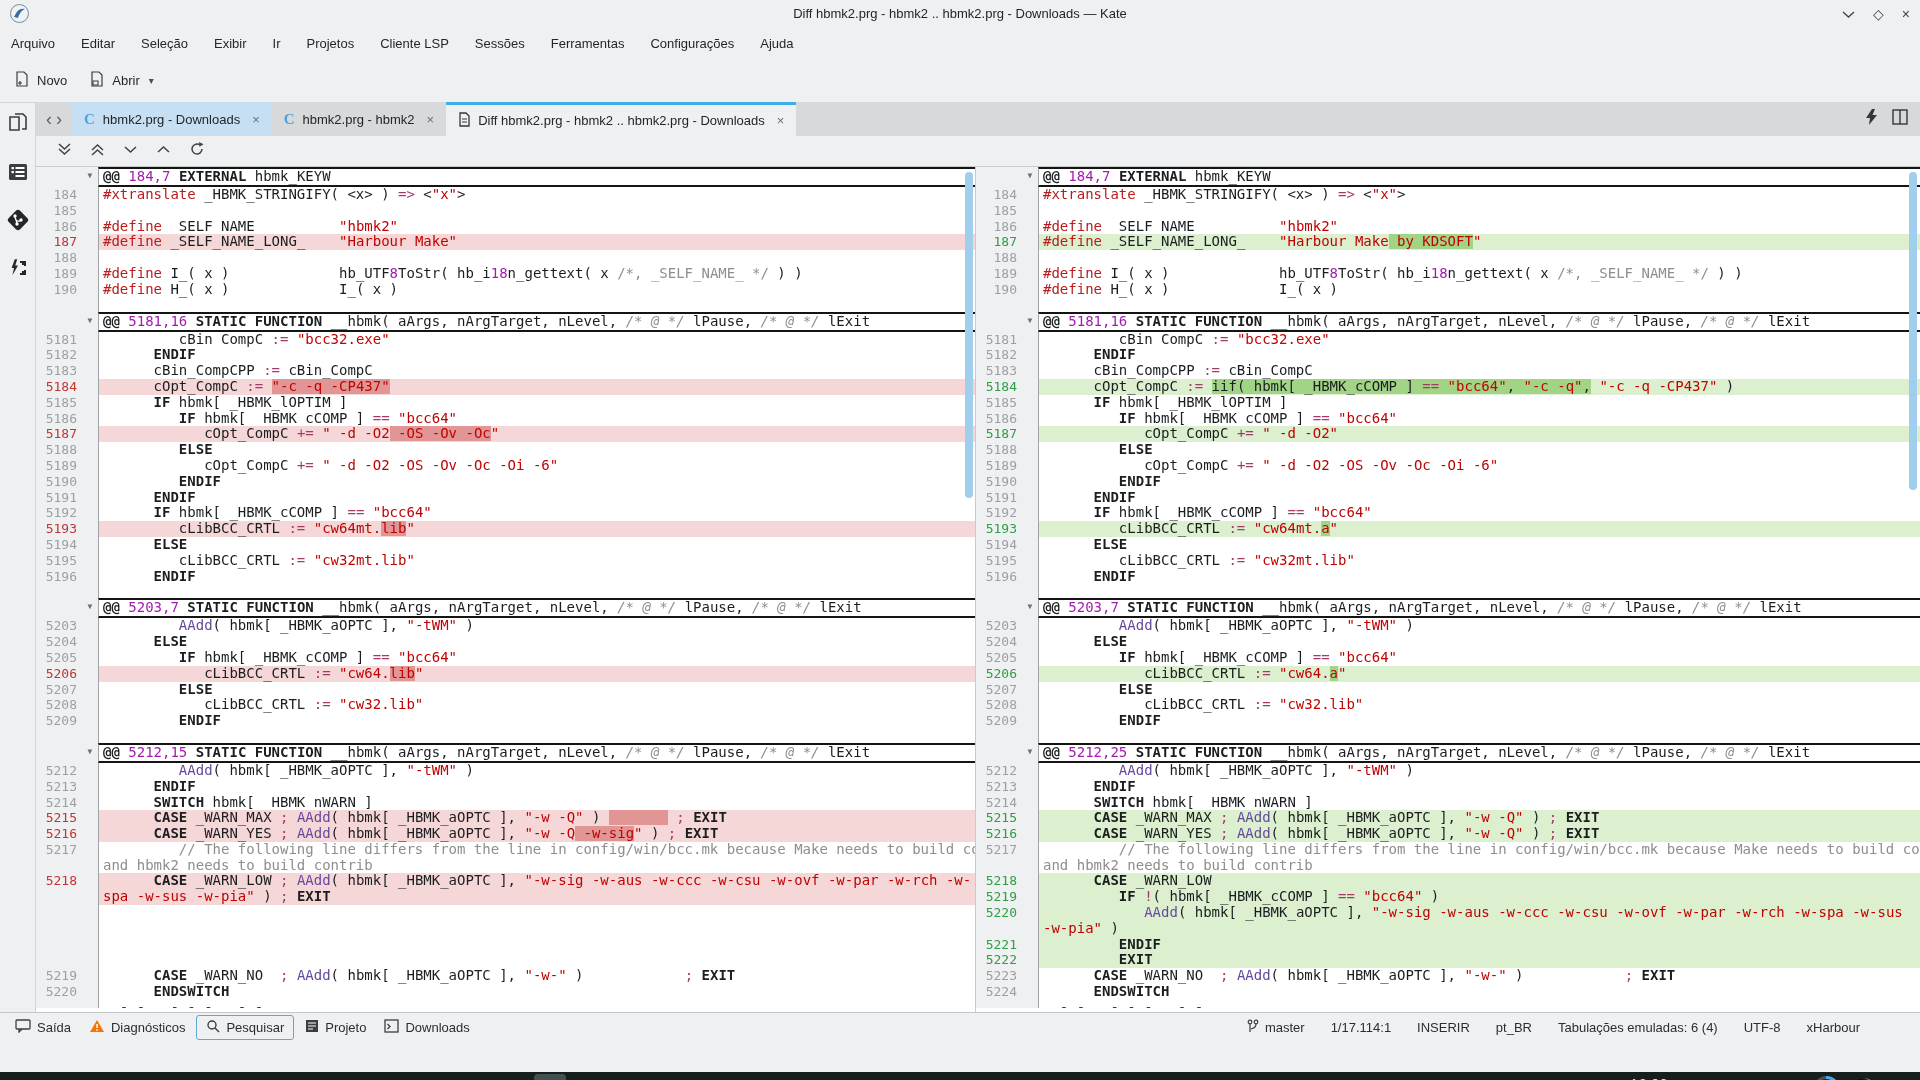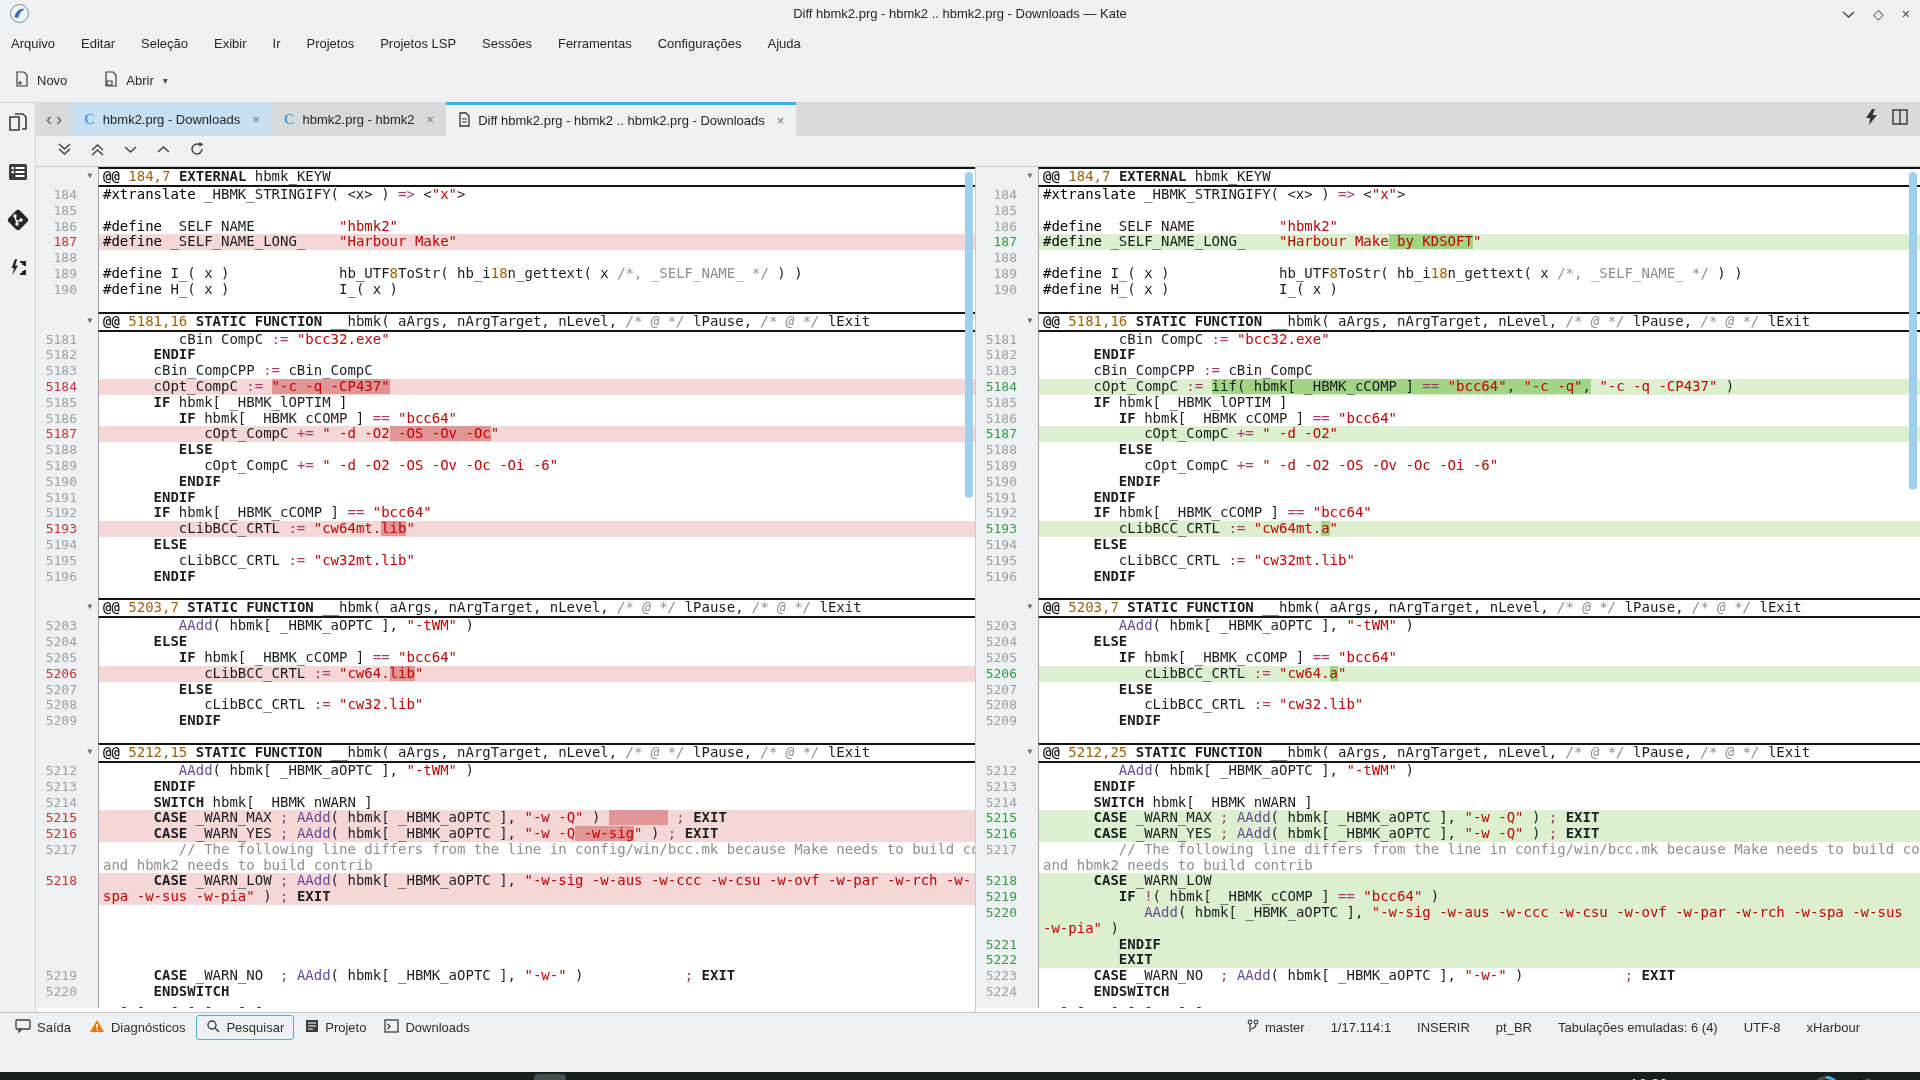--- a/index.html
+++ b/index.html
@@ -6,21 +6,21 @@
     font-family:"Liberation Sans",sans-serif;background:#eff0f1;}
   *{box-sizing:border-box;}
   
   #titlebar{position:absolute;left:0;top:0;width:1920px;height:28px;background:#eff0f1;}
   #title-text{position:absolute;left:0;right:0;top:6px;text-align:center;font-size:13px;color:#232629;}
   #app-icon{position:absolute;left:10px;top:4px;}
   #win-buttons{position:absolute;right:10px;top:4px;display:flex;gap:18px;color:#3e4347;font-size:14px;align-items:center;}
   #win-buttons span{cursor:default;line-height:20px;}
   #menubar{position:absolute;left:0;top:28px;width:1920px;height:30px;display:flex;align-items:center;padding-left:0;gap:4px;}
   #menubar .mi{font-size:13px;color:#24272a;padding:4px 11px;border-radius:3px;}
-  #toolbar{position:absolute;left:0;top:58px;width:1920px;height:44px;display:flex;align-items:center;padding-left:14px;gap:36px;}
+  #toolbar{position:absolute;left:0;top:58px;width:1920px;height:44px;display:flex;align-items:center;padding-left:14px;gap:22px;}
   .tbtn{display:flex;align-items:center;gap:7px;font-size:13px;color:#24272a;}
   .caret{font-size:10px;color:#4a4e52;margin-left:2px;}
   
   #leftstrip{position:absolute;left:0;top:102px;width:36px;height:910px;background:#eff0f1;border-right:1px solid #d4d5d7;border-top:1px solid #d4d5d7;}
   #leftstrip .sic{width:36px;height:34px;display:flex;align-items:center;justify-content:center;margin-top:14px;}
   #leftstrip .sic:first-child{margin-top:4px;}
   
   #tabbar{position:absolute;left:36px;top:102px;width:1884px;height:34px;background:#d7d9da;display:flex;align-items:stretch;}
   #tabnav{display:flex;align-items:center;gap:4px;padding:0 10px;color:#5b5f63;font-size:18px;}
   .tab{display:flex;align-items:center;gap:8px;padding:0 12px;font-size:13px;color:#232629;max-width:420px;}
@@ -45,27 +45,27 @@
   .fold{width:16px;flex:0 0 16px;background:#eff0f1;color:#6f7378;font-size:8px;text-align:center;line-height:18px;}
   .code{flex:1;overflow:hidden;border-left:1px solid #9fa3a6;padding-left:4px;background:#fff;}
   .hunkrow .code{border-top:2px solid #141414;border-bottom:2px solid #141414;line-height:15px;}
   .gaprow .num,.gaprow .fold{height:14px;}
   .gaprow .code{border-left:1px solid #9fa3a6;background:#fff;}
   .del .code{background:#f6d7d7;}
   .add .code{background:#dcefcf;}
   .del .num{color:#c03535;}
   .add .num{color:#2f9e44;}
   .k{font-weight:700;}
-  .p{color:#000000;}
+  .p{color:#b91c1c;}
   .s{color:#bf0303;}
   .o{color:#a43a6a;}
   .f{color:#644a9b;}
   .c{color:#8f8e8d;}
   .i{color:#8f8e8d;font-style:italic;}
-  .n{color:#a16207;}
+  .n{color:#a21caf;}
   .del .m{background:#e29595;}
   .add .m{background:#a2d486;}
   .vscroll{position:absolute;width:8px;border-radius:4px;background:#9fcfec;}
   
   #statusbar{position:absolute;left:0;top:1012px;width:1920px;height:30px;background:#eff0f1;border-top:1px solid #c4c6c8;display:flex;align-items:center;font-size:13px;color:#2b2e31;}
   .sb-item{display:flex;align-items:center;gap:6px;padding:3px 9px;}
   .sb-item.framed{border:1px solid #61a7d4;border-radius:3px;margin:0 2px;}
   #sb-right{margin-left:auto;display:flex;align-items:center;gap:26px;padding-right:60px;}
   #sb-right .sbr{display:flex;align-items:center;gap:6px;}
   
@@ -102,21 +102,21 @@
   </div>
 </div>
 
 <div id="menubar">
     <span class="mi">Arquivo</span>
     <span class="mi">Editar</span>
     <span class="mi">Seleção</span>
     <span class="mi">Exibir</span>
     <span class="mi">Ir</span>
     <span class="mi">Projetos</span>
-    <span class="mi">Projetos LSP</span>
+    <span class="mi">Cliente LSP</span>
     <span class="mi">Sessões</span>
     <span class="mi">Ferramentas</span>
     <span class="mi">Configurações</span>
     <span class="mi">Ajuda</span>
   </div>
 
 <div id="toolbar">
   <span class="tbtn">
     <span><svg width="16" height="16" viewBox="0 0 16 16">
           <path d="M3 1 h7 l3 3 v11 h-10 z" fill="none" stroke="#3a3e42" stroke-width="1.2"></path>

